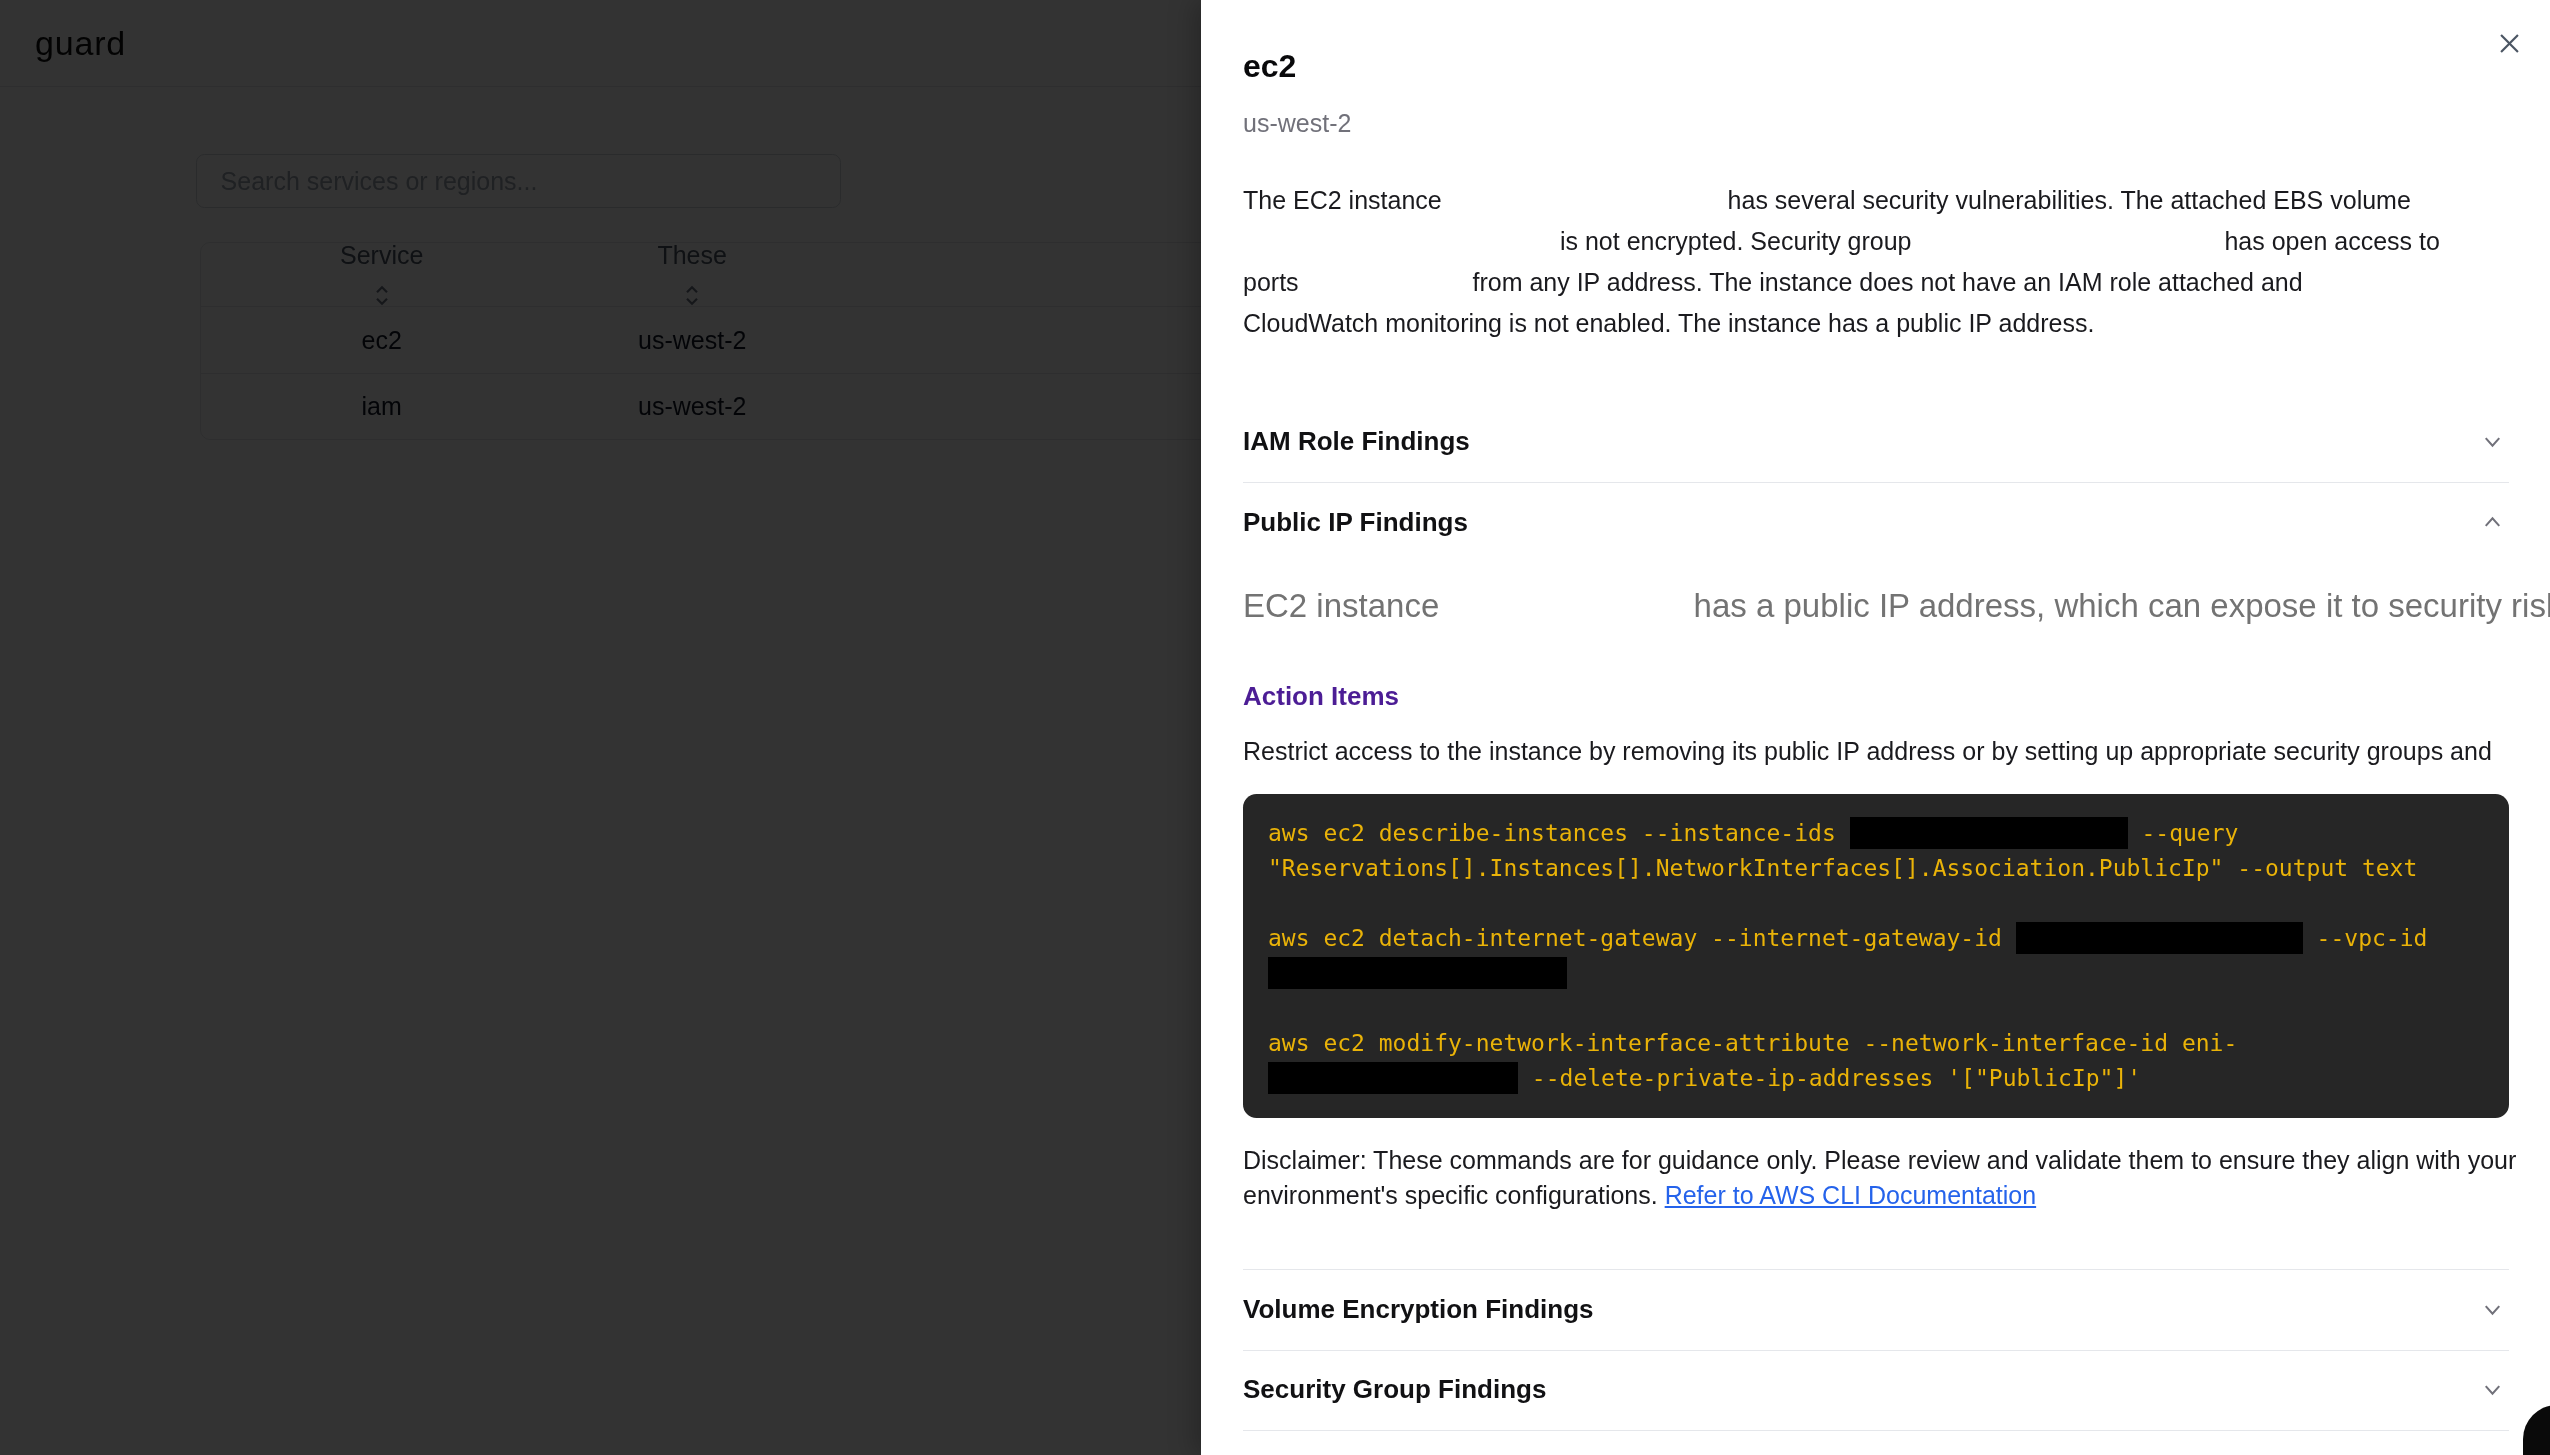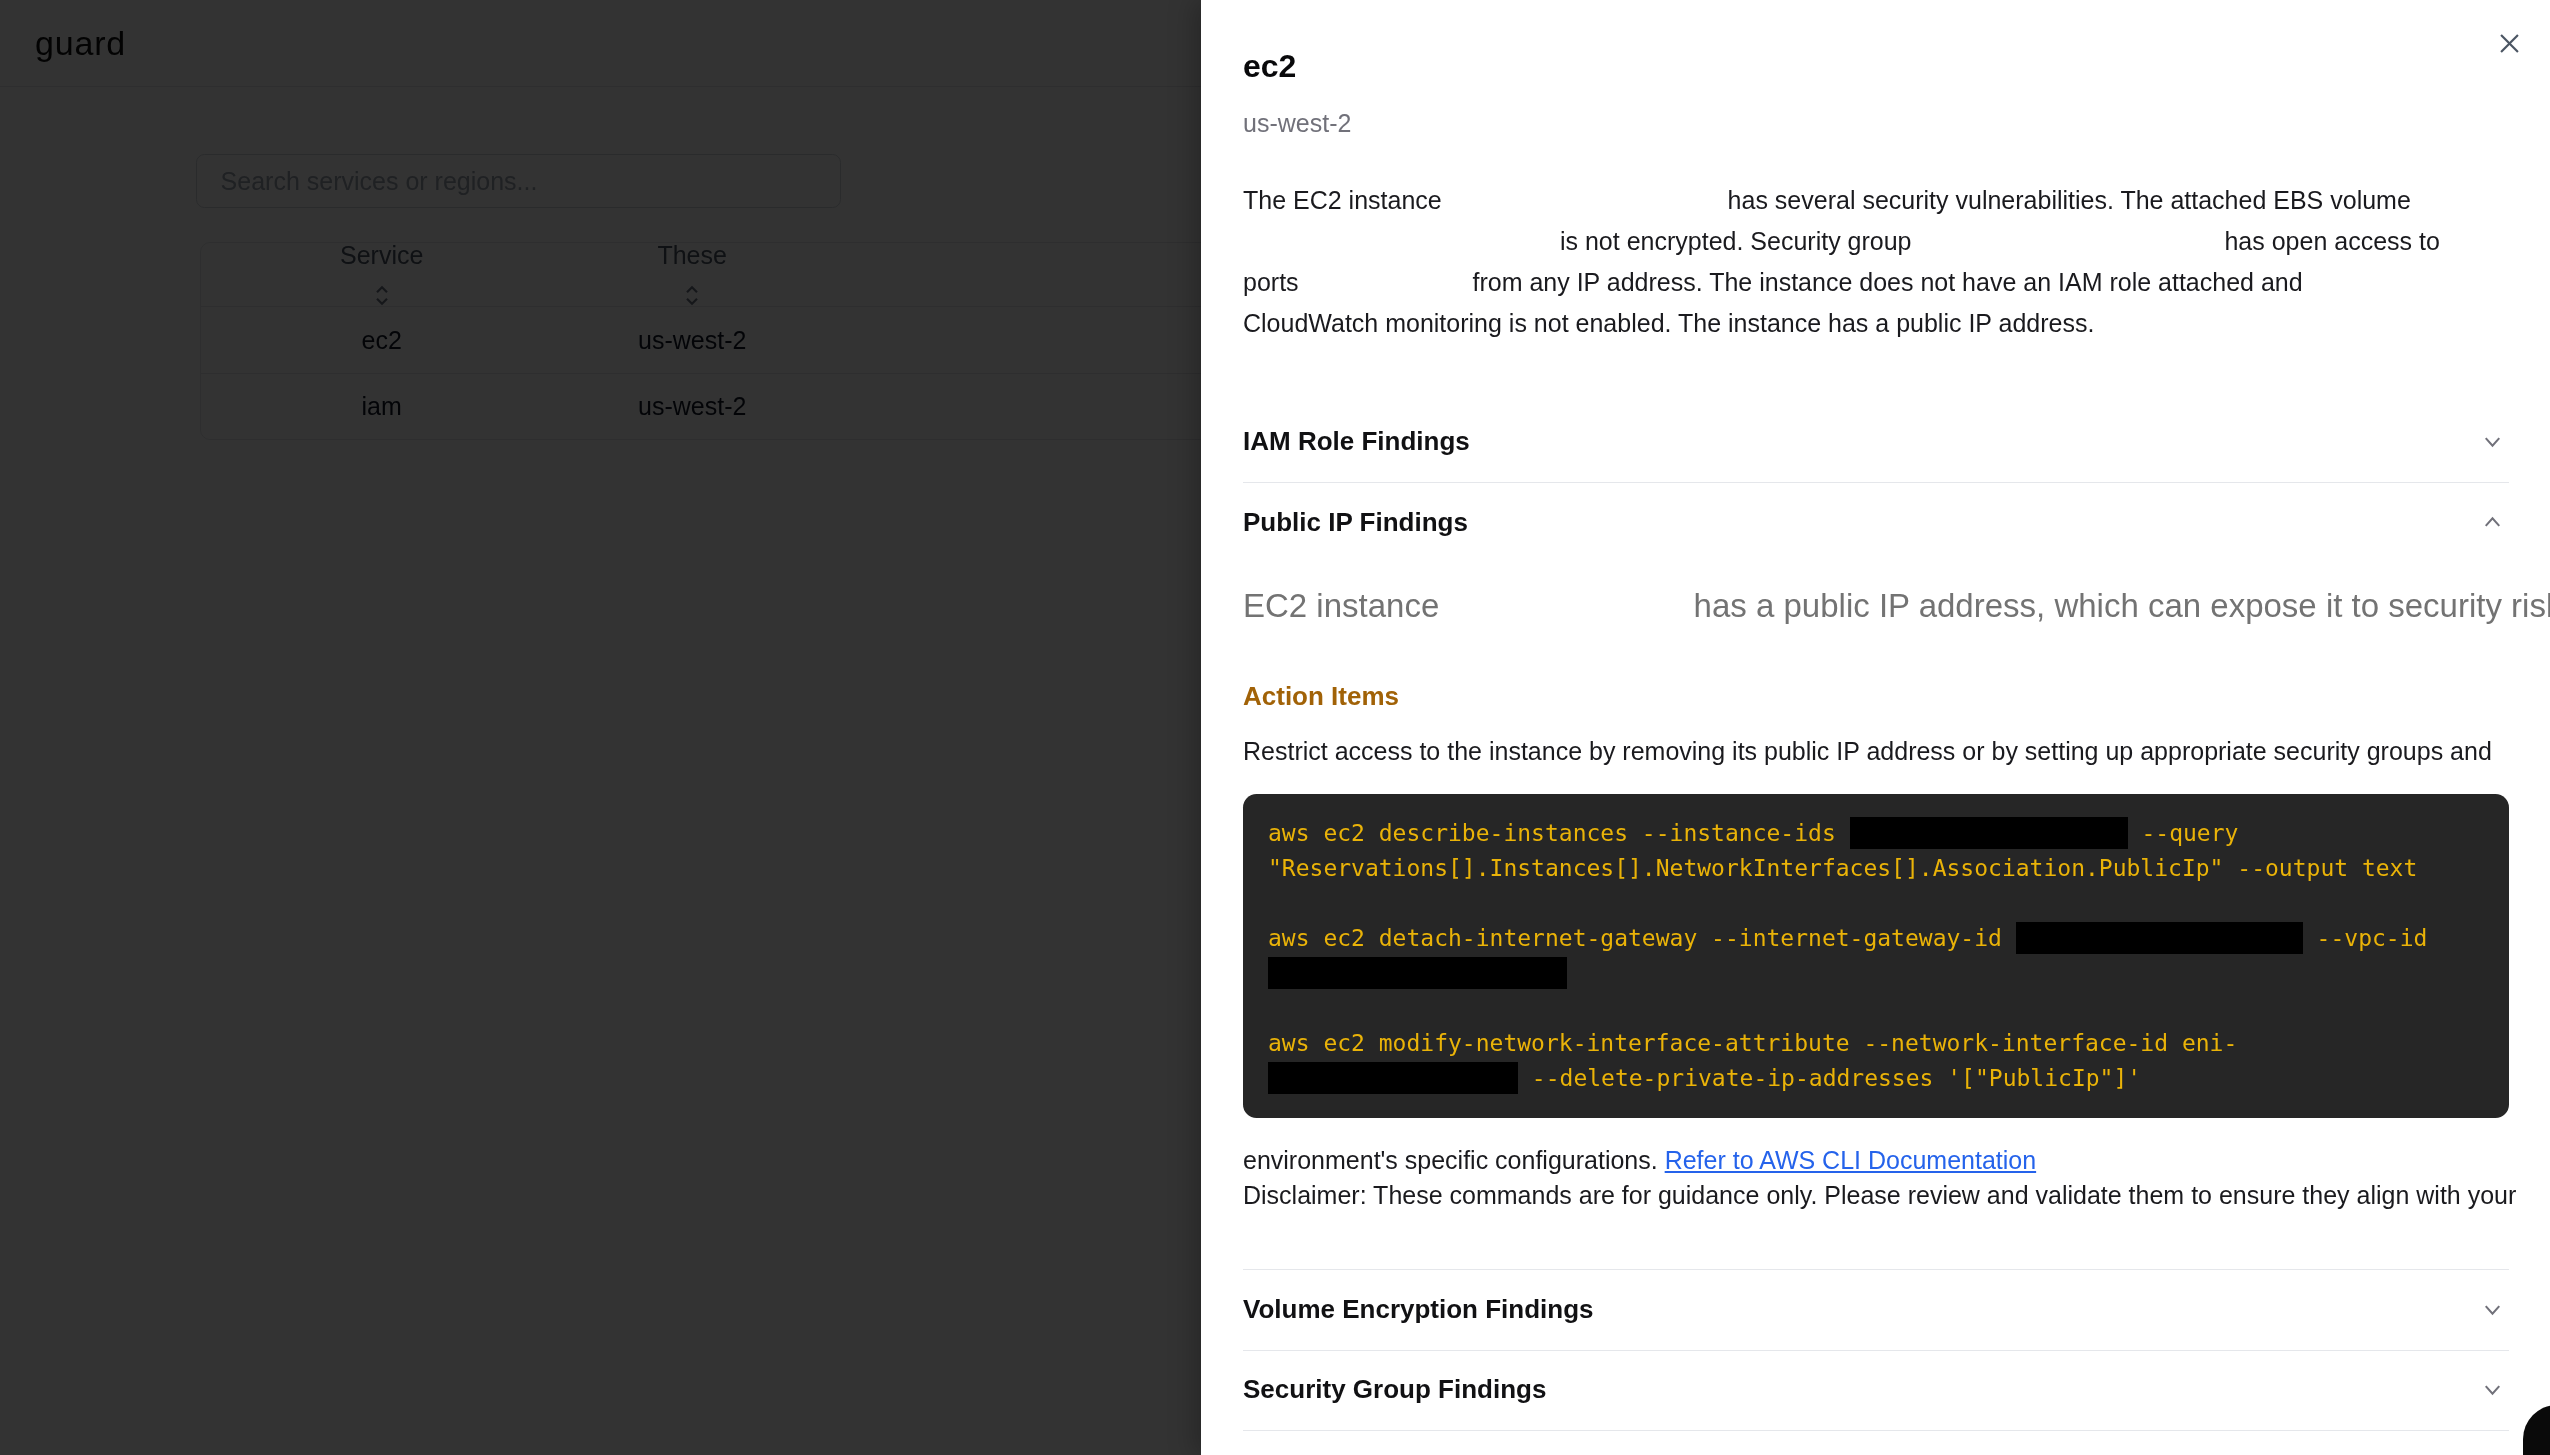--- a/index.html
+++ b/index.html
@@ -34,21 +34,21 @@
   .para { margin-top:42px; font-size:25px; line-height:41px; color:#1a1a1e; }
   .tline { white-space:nowrap; }
   .gap { display:inline-block; height:1.7px; }
 
   .sections { margin-top:59px; }
   .sec { border-bottom:1.7px solid #e5e7eb; }
   .sec-head { display:flex; align-items:center; justify-content:space-between; padding:23.6px 3.4px 25px 0; cursor:pointer; }
   .sec-title { font-size:26px; font-weight:bold; color:#111113; }
   .sec-body { padding-bottom:29px; }
   .finding-line { font-size:33px; color:#737373; margin-top:23.6px; line-height:39px; }
-  .sub-head { font-size:26px; font-weight:bold; color:#a16207; margin-top:56px; }
+  .sub-head { font-size:26px; font-weight:bold; color:#4c1d95; margin-top:56px; }
   .action-para { margin-top:18.6px; font-size:25px; line-height:41px; color:#1a1a1e; }
 
   .codeblock { margin-top:22px; background:#262626; border-radius:13.5px; padding:22px 25px; font-family:"DejaVu Sans Mono", monospace; font-size:23px; line-height:35px; color:#eab308; }
   .cmd { margin-bottom:35px; }
   .cmd:last-child { margin-bottom:0; }
   .bar { display:inline-block; height:32px; background:#000000; vertical-align:-7.6px; }
 
   .disclaimer { margin-top:25px; font-size:25px; line-height:35px; color:#1a1a1e; padding-bottom:27px; }
   a.doclink { color:#2563eb; text-decoration:underline; cursor:pointer; }
 
@@ -152,22 +152,22 @@
             <div class="cmd">
               <div class="tline">aws ec2 detach-internet-gateway --internet-gateway-id <span class="bar" style="width: 287px;"></span> --vpc-id</div>
               <div class="tline"><span class="bar" style="width: 299px;"></span></div>
             </div>
             <div class="cmd">
               <div class="tline">aws ec2 modify-network-interface-attribute --network-interface-id eni-</div>
               <div class="tline"><span class="bar" style="width: 250px;"></span> --delete-private-ip-addresses '["PublicIp"]'</div>
             </div>
           </div>
         <div class="disclaimer">
+            <div class="tline">Disclaimer: These commands are for guidance only. Please review and validate them to ensure they align with your</div>
             <div class="tline">environment's specific configurations. <a class="doclink" href="#">Refer to AWS CLI Documentation</a></div>
-            <div class="tline">Disclaimer: These commands are for guidance only. Please review and validate them to ensure they align with your</div>
           </div>
       </div>
     </div>
 
     <div class="sec">
       <div class="sec-head">
         <span class="sec-title">Volume Encryption Findings</span>
         <svg width="27" height="27" viewBox="0 0 32 32">
           <polyline points="8,12 16,21 24,12" fill="none" stroke="#71717a" stroke-width="2.4"></polyline>
         </svg>

